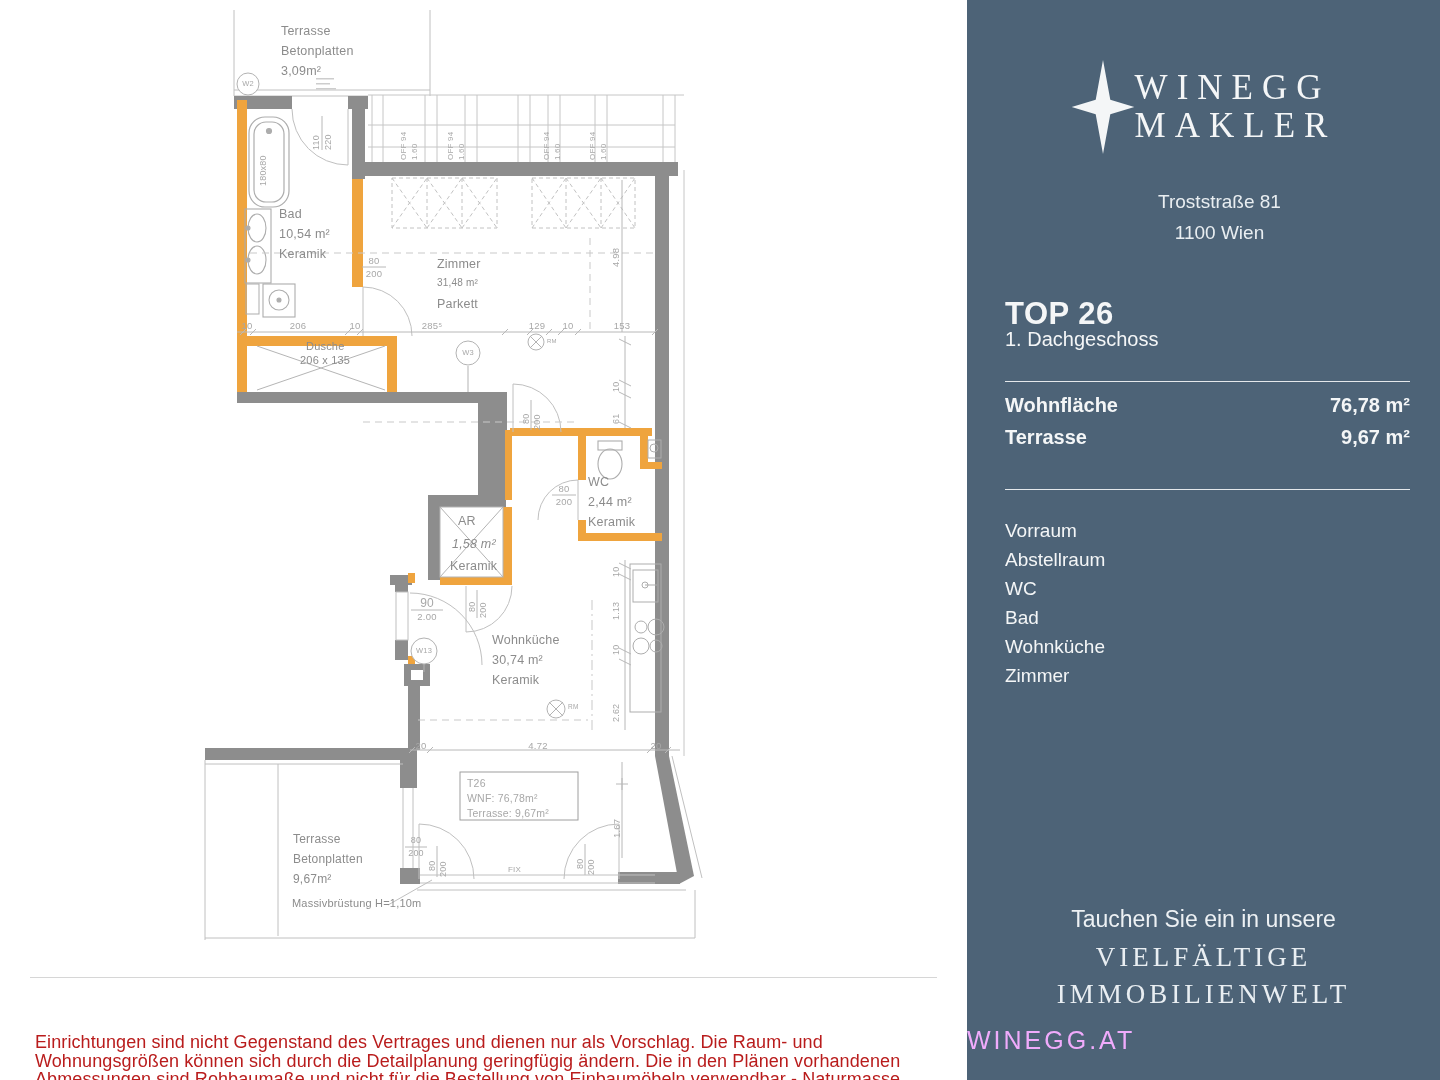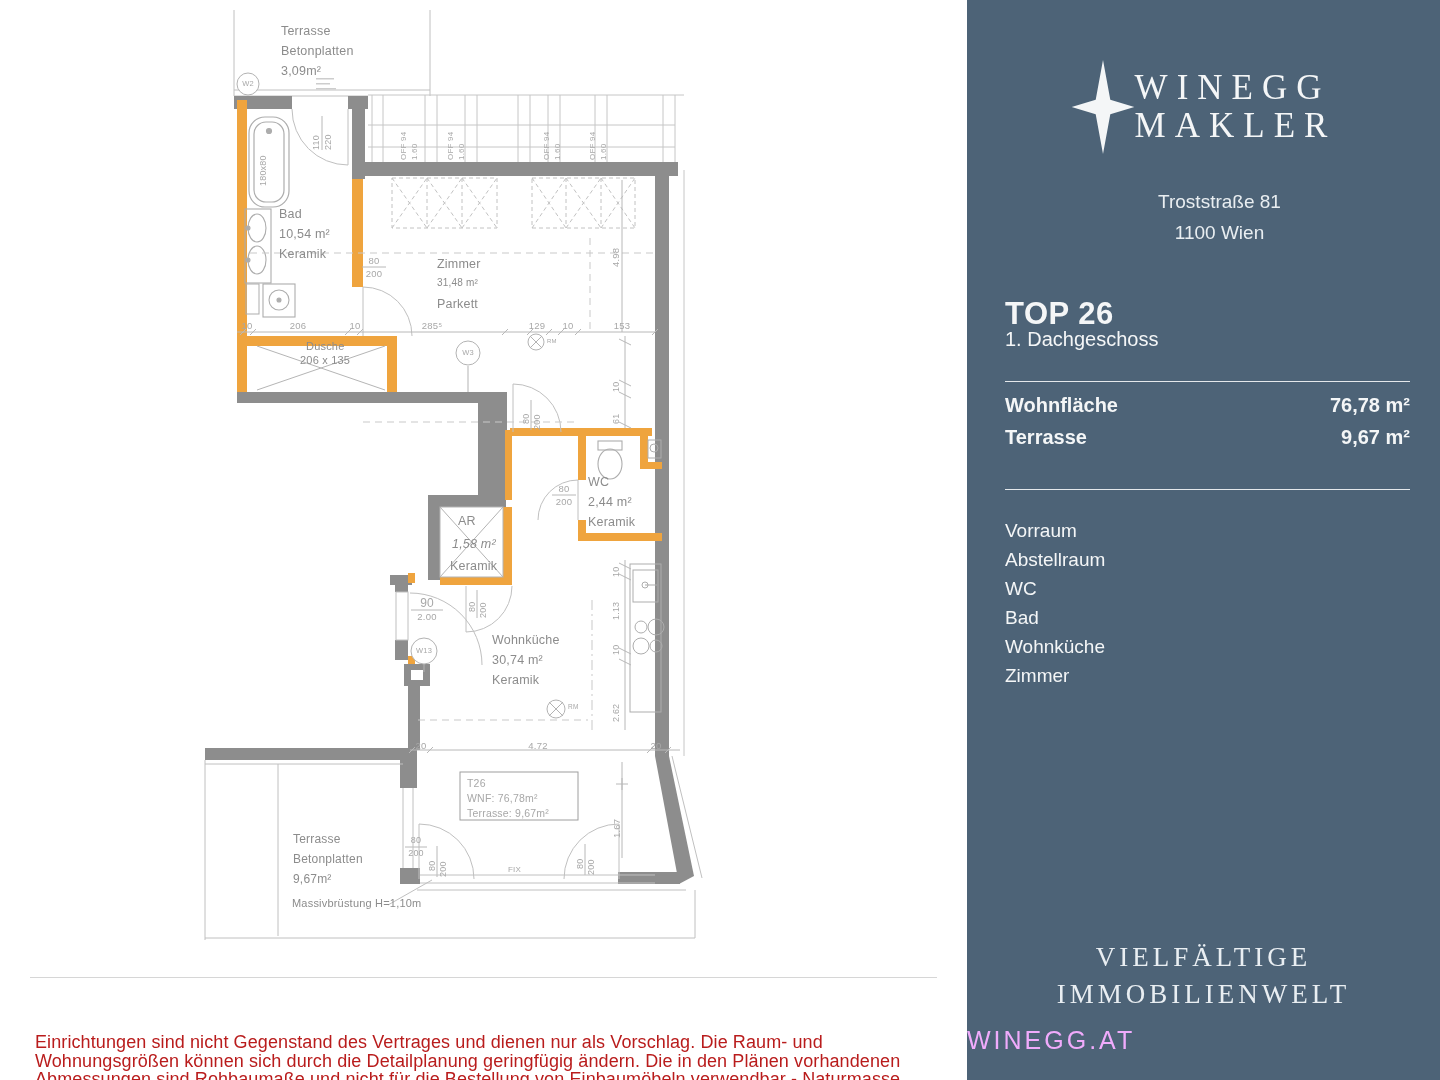--- a/index.html
+++ b/index.html
@@ -404,16 +404,17 @@
 
   <div class="rooms">
     <div>Vorraum</div>
     <div>Abstellraum</div>
     <div>WC</div>
     <div>Bad</div>
     <div>Wohnküche</div>
     <div>Zimmer</div>
   </div>
 
+  <div class="tagline">Tauchen Sie ein in unsere</div>
   <div class="serif-line" style="top:942px">VIELFÄLTIGE</div>
   <div class="serif-line" style="top:979px">IMMOBILIENWELT</div>
   <div class="website">WINEGG.AT</div>
 </aside>
 
 </body></html>

